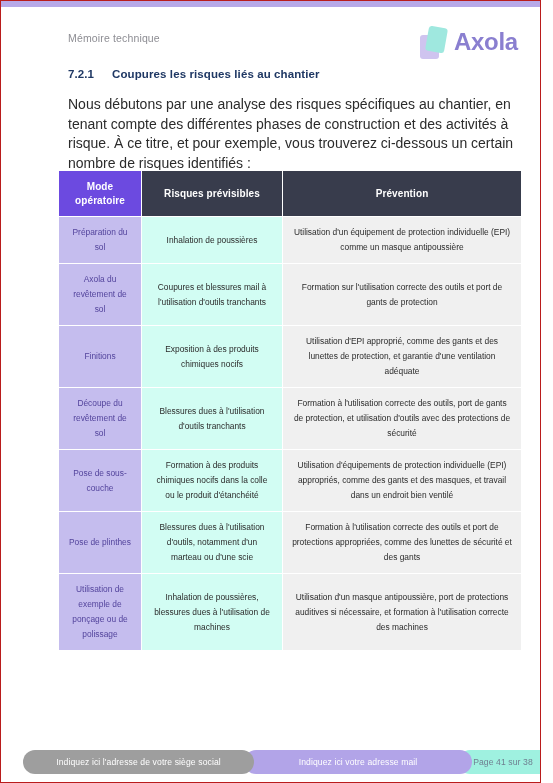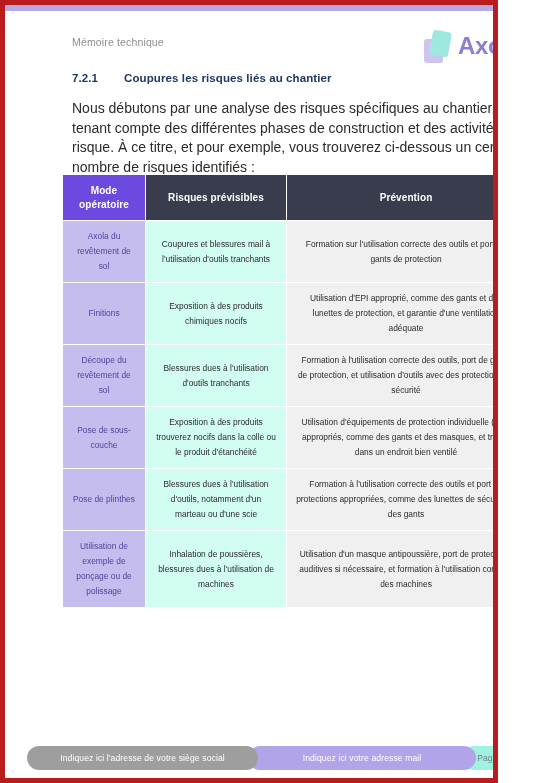--- a/index.html
+++ b/index.html
@@ -9,25 +9,25 @@
   }
   body {
     width: 553px;
     height: 783px;
     font-family: "Liberation Sans", sans-serif;
     overflow: hidden;
   }
 
   #page {
     position: relative;
-    width: 498px;
+    width: 541px;
     height: 783px;
     box-sizing: border-box;
     background: #ffffff;
-    border: 5px solid #b91c1c;
+    border: 1px solid #b91c1c;
     overflow: hidden;
   }
 
   
   #top-bar {
     position: absolute;
     top: 0;
     left: 0;
     width: 553px;
     height: 6px;
@@ -97,21 +97,21 @@
   #section-heading {
     position: absolute;
     left: 67px;
     top: 67px;
     font-size: 11.5px;
     font-weight: bold;
     color: #1f3864;
     letter-spacing: 0.1px;
     white-space: nowrap;
   }
-  #section-num { margin-right: 26px; }
+  #section-num { margin-right: 18px; }
 
   #intro-para {
     position: absolute;
     left: 67px;
     top: 94px;
     width: 452px;
     font-size: 14px;
     color: #2b2b2b;
     line-height: 19.5px;
     text-align: left;
@@ -245,37 +245,42 @@
     </colgroup>
     <thead>
       <tr>
         <th class="h-mode">Mode opératoire</th>
         <th class="h-risk">Risques prévisibles</th>
         <th class="h-prev">Prévention</th>
       </tr>
     </thead>
     <tbody>
       <tr>
+        <td class="c-mode">Préparation du sol</td>
+        <td class="c-risk">Inhalation de poussières</td>
+        <td class="c-prev">Utilisation d'un équipement de protection individuelle (EPI) comme un masque antipoussière</td>
+      </tr>
+      <tr>
         <td class="c-mode">Axola du revêtement de sol</td>
         <td class="c-risk">Coupures et blessures mail à l'utilisation d'outils tranchants</td>
         <td class="c-prev">Formation sur l'utilisation correcte des outils et port de gants de protection</td>
       </tr>
       <tr>
         <td class="c-mode">Finitions</td>
         <td class="c-risk">Exposition à des produits chimiques nocifs</td>
         <td class="c-prev">Utilisation d'EPI approprié, comme des gants et des lunettes de protection, et garantie d'une ventilation adéquate</td>
       </tr>
       <tr>
         <td class="c-mode">Découpe du revêtement de sol</td>
         <td class="c-risk">Blessures dues à l'utilisation d'outils tranchants</td>
         <td class="c-prev">Formation à l'utilisation correcte des outils, port de gants de protection, et utilisation d'outils avec des protections de sécurité</td>
       </tr>
       <tr>
         <td class="c-mode">Pose de sous-couche</td>
-        <td class="c-risk">Exposition à des produits trouverez nocifs dans la colle ou le produit d'étanchéité</td>
+        <td class="c-risk">Formation à des produits chimiques nocifs dans la colle ou le produit d'étanchéité</td>
         <td class="c-prev">Utilisation d'équipements de protection individuelle (EPI) appropriés, comme des gants et des masques, et travail dans un endroit bien ventilé</td>
       </tr>
       <tr>
         <td class="c-mode">Pose de plinthes</td>
         <td class="c-risk">Blessures dues à l'utilisation d'outils, notamment d'un marteau ou d'une scie</td>
         <td class="c-prev">Formation à l'utilisation correcte des outils et port de protections appropriées, comme des lunettes de sécurité et des gants</td>
       </tr>
       <tr>
         <td class="c-mode">Utilisation de exemple de ponçage ou de polissage</td>
         <td class="c-risk">Inhalation de poussières, blessures dues à l'utilisation de machines</td>

